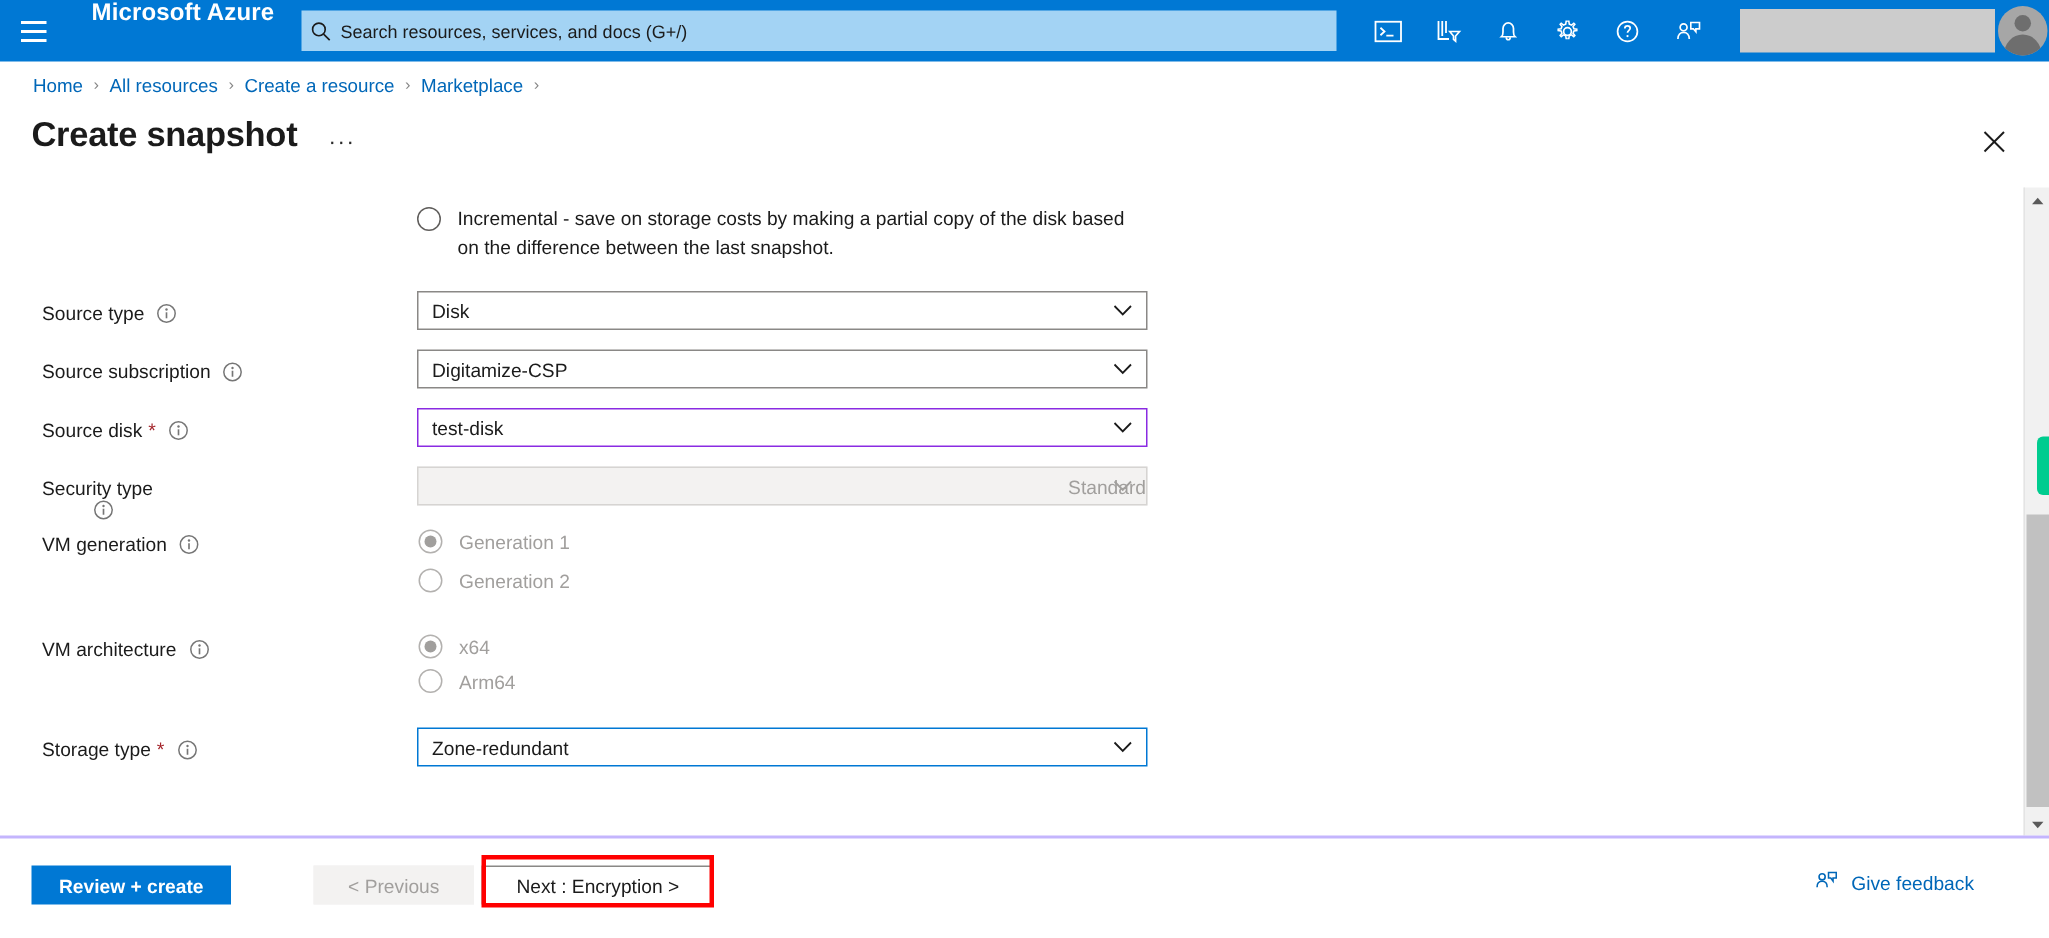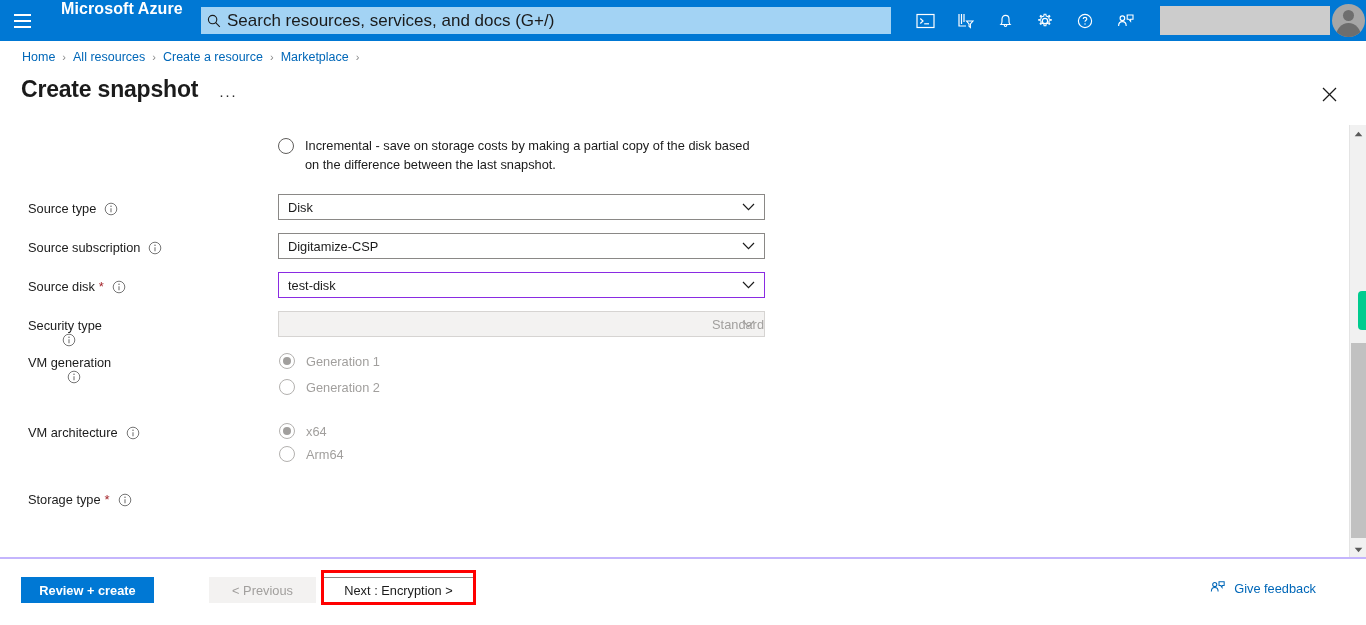--- a/index.html
+++ b/index.html
@@ -39,21 +39,21 @@
     display: flex; align-items: center;
     cursor: text;
   }
   .searchbox .s-icon {
     width: 26px; display:flex; align-items:center; justify-content:center;
     color: #1b1b1b;
   }
   .searchbox input {
     border: none; background: transparent; outline: none;
     font-family: "Liberation Sans", sans-serif;
-    font-size: 17px; color: #404040; width: 640px;
+    font-size: 12px; color: #404040; width: 640px;
   }
   .searchbox input::placeholder { color: #1b1b1b; opacity: 1; }
 
   .hdr-icons {
     position: absolute; left: 905px; top: 0;
     height: 41px; display: flex; align-items: center;
   }
   .hdr-icon {
     width: 40px; height: 41px;
     display: flex; align-items: center; justify-content: center;
@@ -408,21 +408,21 @@
   </div>
   <div class="ddl disabled" style="top:191px;">
     <span class="val">Standard</span>
     <span class="chev">
       <svg width="13" height="8" viewBox="0 0 13 8" fill="none">
         <path d="M1 1 L6.5 6.6 L12 1" stroke="#a19f9d" stroke-width="1.2" fill="none"></path>
       </svg>
     </span>
   </div>
 
-  <div class="lbl" style="top:235px;flex-direction:column;">
+  <div class="lbl" style="top:235px;">
     <span>VM generation</span>
     <span class="info-i">
       <svg width="14" height="14" viewBox="0 0 14 14" fill="none">
         <circle cx="7" cy="7" r="5.8" stroke="#767676" stroke-width="1"></circle>
         <circle cx="7" cy="4.3" r=".8" fill="#767676"></circle>
         <line x1="7" y1="6.2" x2="7" y2="10.2" stroke="#767676" stroke-width="1.1"></line>
       </svg>
     </span>
   </div>
   <div class="radio-line dim" style="left:279px; top:233px;">
@@ -454,20 +454,28 @@
   </div>
 
   <div class="lbl" style="top:372px;">
     <span>Storage type</span>
     <span class="req">*</span>
     <span class="info-i">
       <svg width="14" height="14" viewBox="0 0 14 14" fill="none">
         <circle cx="7" cy="7" r="5.8" stroke="#767676" stroke-width="1"></circle>
         <circle cx="7" cy="4.3" r=".8" fill="#767676"></circle>
         <line x1="7" y1="6.2" x2="7" y2="10.2" stroke="#767676" stroke-width="1.1"></line>
+      </svg>
+    </span>
+  </div>
+  <div class="ddl focused" style="top:365px;">
+    <span class="val">Zone-redundant</span>
+    <span class="chev">
+      <svg width="13" height="8" viewBox="0 0 13 8" fill="none">
+        <path d="M1 1 L6.5 6.6 L12 1" stroke="#1b1b1b" stroke-width="1.2" fill="none"></path>
       </svg>
     </span>
   </div>
 </div>
 
 <div class="scrollbar">
   <div class="sb-arrow up">
     <svg width="9" height="6" viewBox="0 0 9 6">
         <path d="M4.5 0.8 L8.3 5.2 L0.7 5.2 Z" fill="#5a5a5a"></path>
       </svg>

